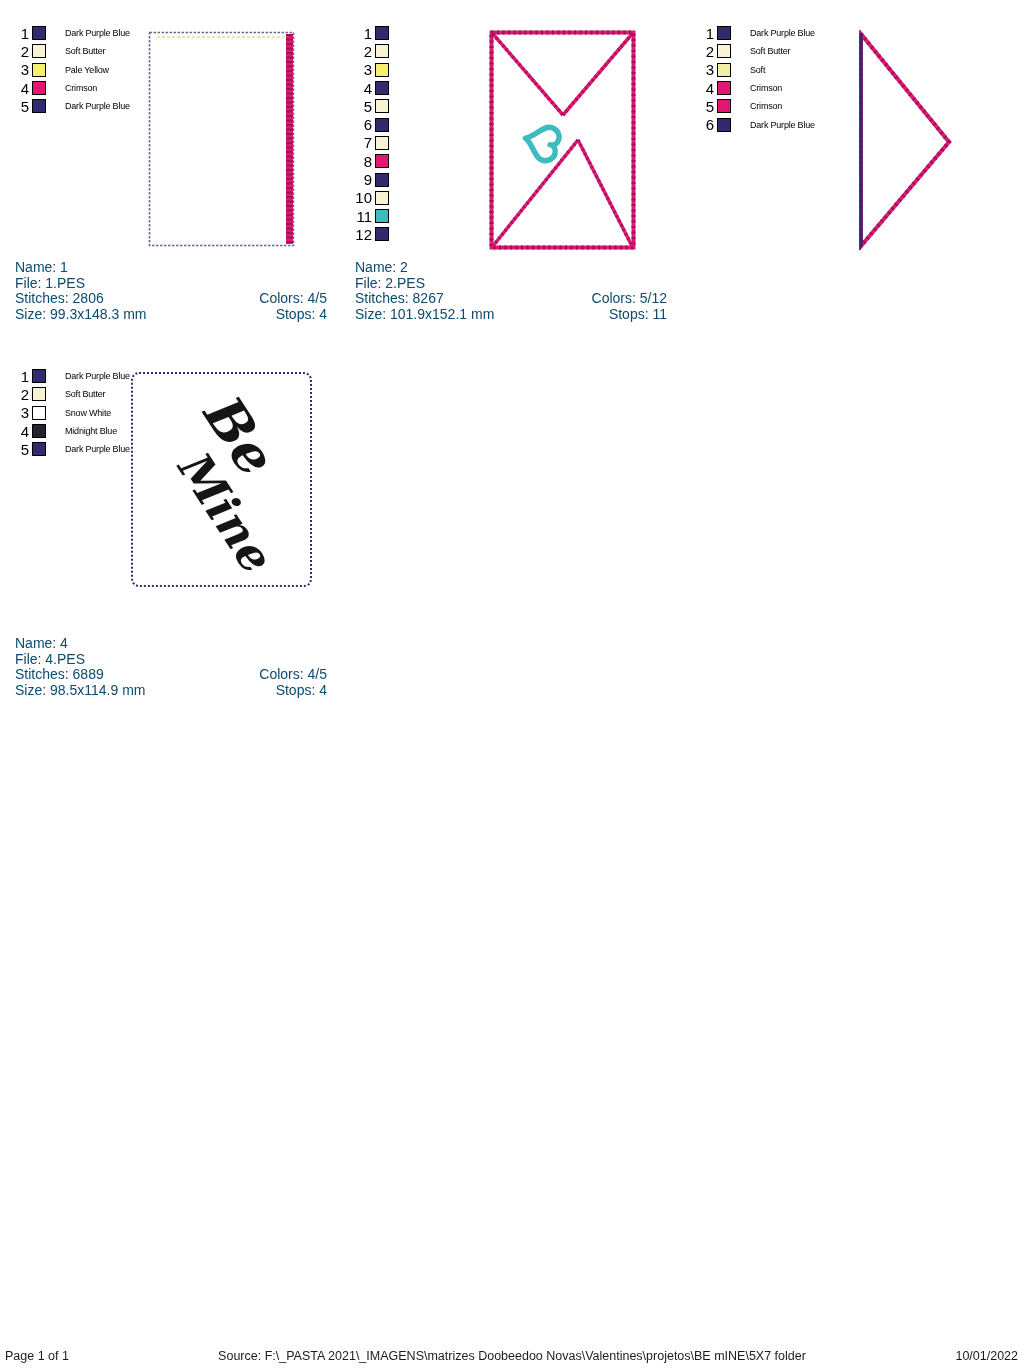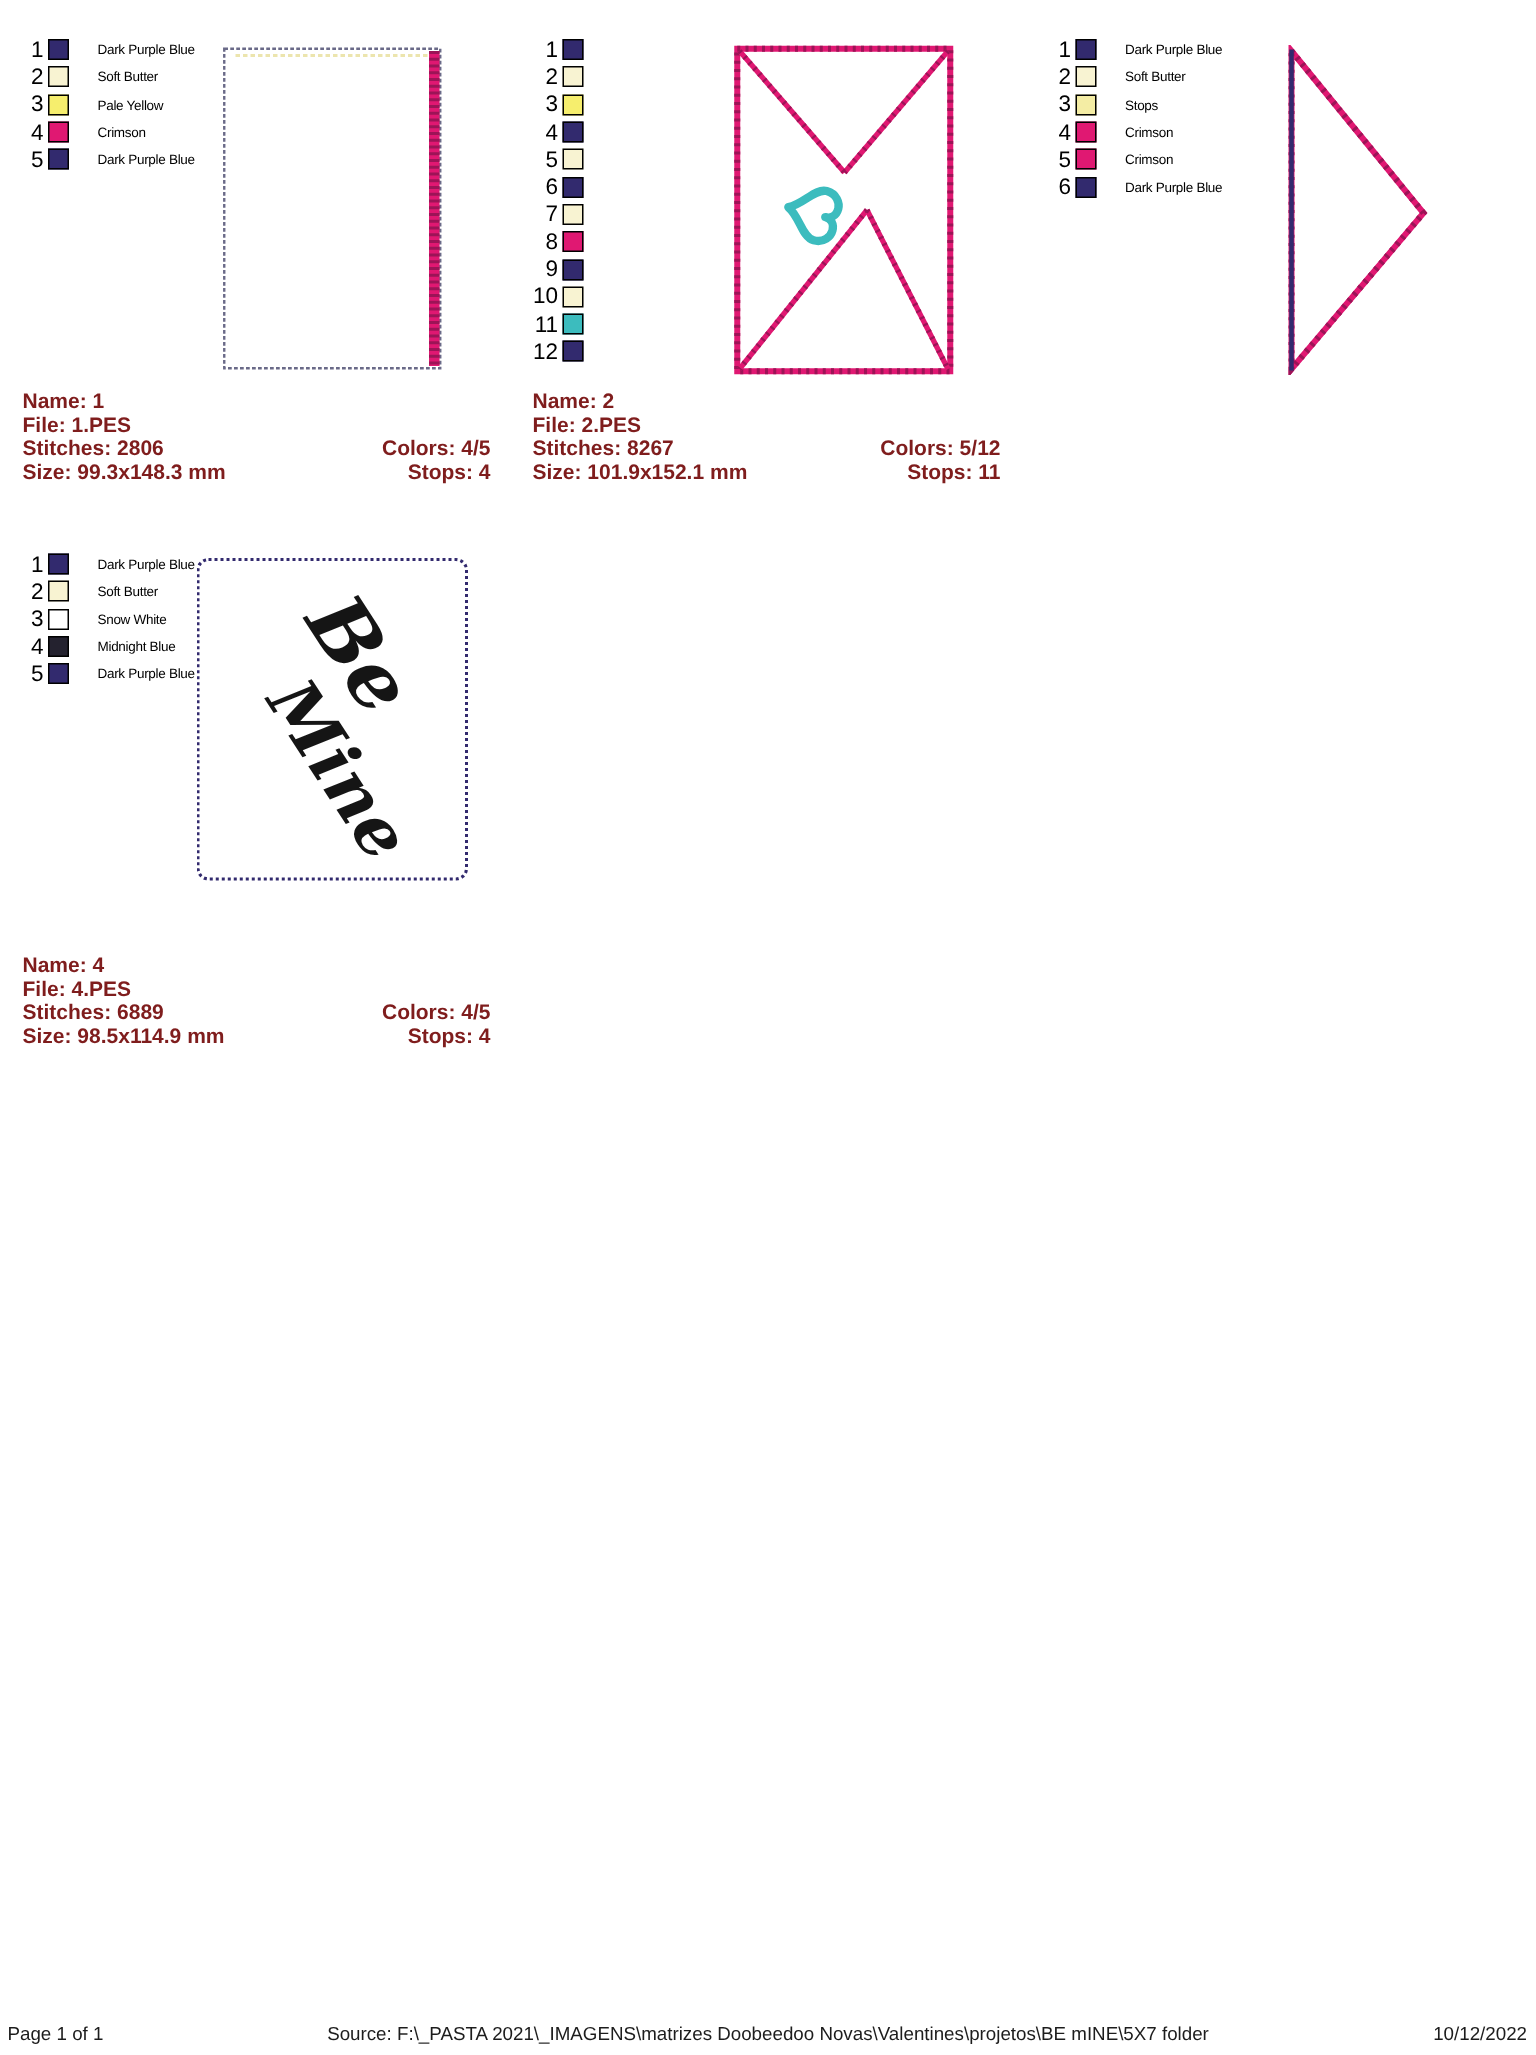--- a/index.html
+++ b/index.html
@@ -23,22 +23,22 @@
     width:12px;height:12px;border:1px solid #000;display:inline-block;
     flex:0 0 auto;
   }
   .tlabel{
     font-size:9px;letter-spacing:-0.2px;margin-left:19px;white-space:nowrap;
     color:#000;
   }
 
   
   .info{
-    position:absolute;width:312px;font-size:14px;font-weight:bold;
-    line-height:15.7px;color:#7f1d1d;
+    position:absolute;width:312px;font-size:14px;font-weight:normal;
+    line-height:15.7px;color:#0c4a6e;
   }
   .info .row{display:flex;justify-content:space-between;}
 
   
   .design-svg{position:absolute;}
   .s-crimson{stroke:var(--crimson);fill:none;}
   .s-crimson-dark{stroke:var(--crimson-dark);fill:none;}
   .s-slate{stroke:var(--outline-slate);}
   .s-butter{stroke:var(--butter-line);fill:none;}
   .s-dpb{stroke:var(--dark-purple-blue);fill:none;}
@@ -235,21 +235,21 @@
 
   <div class="thread-row">
     <span class="tnum">2</span>
     <span class="tswatch" style="background: rgb(248, 243, 210);"></span>
     <span class="tlabel">Soft Butter</span>
   </div>
 
   <div class="thread-row">
     <span class="tnum">3</span>
     <span class="tswatch" style="background: rgb(244, 237, 164);"></span>
-    <span class="tlabel">Stops</span>
+    <span class="tlabel">Soft</span>
   </div>
 
   <div class="thread-row">
     <span class="tnum">4</span>
     <span class="tswatch" style="background: rgb(224, 24, 114);"></span>
     <span class="tlabel">Crimson</span>
   </div>
 
   <div class="thread-row">
     <span class="tnum">5</span>
@@ -317,16 +317,16 @@
     </div>
     <div class="row">
       <span>Size: 98.5x114.9 mm</span>
       <span>Stops: 4</span>
     </div>
   </div>
 
   <div class="footer">
     <span class="f-left">Page 1 of 1</span>
     <span class="f-center">Source: F:\_PASTA 2021\_IMAGENS\matrizes Doobeedoo Novas\Valentines\projetos\BE mINE\5X7 folder</span>
-    <span class="f-right">10/12/2022</span>
+    <span class="f-right">10/01/2022</span>
   </div>
 
 </div>
 
 </body></html>

